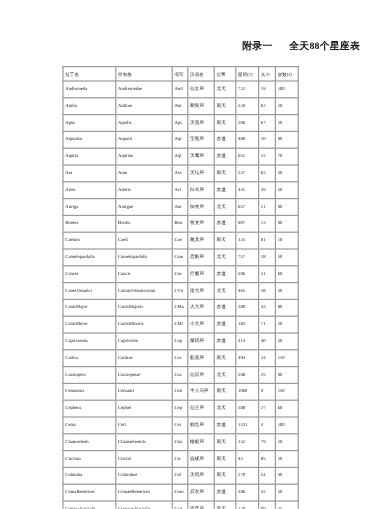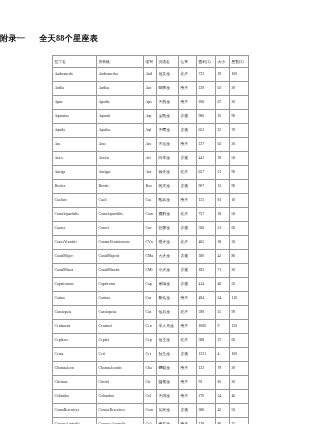--- a/index.html
+++ b/index.html
@@ -19,21 +19,21 @@
     position: relative;
     width: 300px;
     height: 424px;
     box-sizing: border-box;
   }
   .doc-title {
     position: absolute;
     top: 33px;
     left: 0;
     width: 300px;
-    text-align: left;
+    text-align: right;
     font-size: 8.2px;
     letter-spacing: 0.2px;
     font-weight: 600;
     color: #111;
     white-space: nowrap;
   }
   .doc-title .title-label {
     margin-right: 14px;
   }
   .table-wrap {

